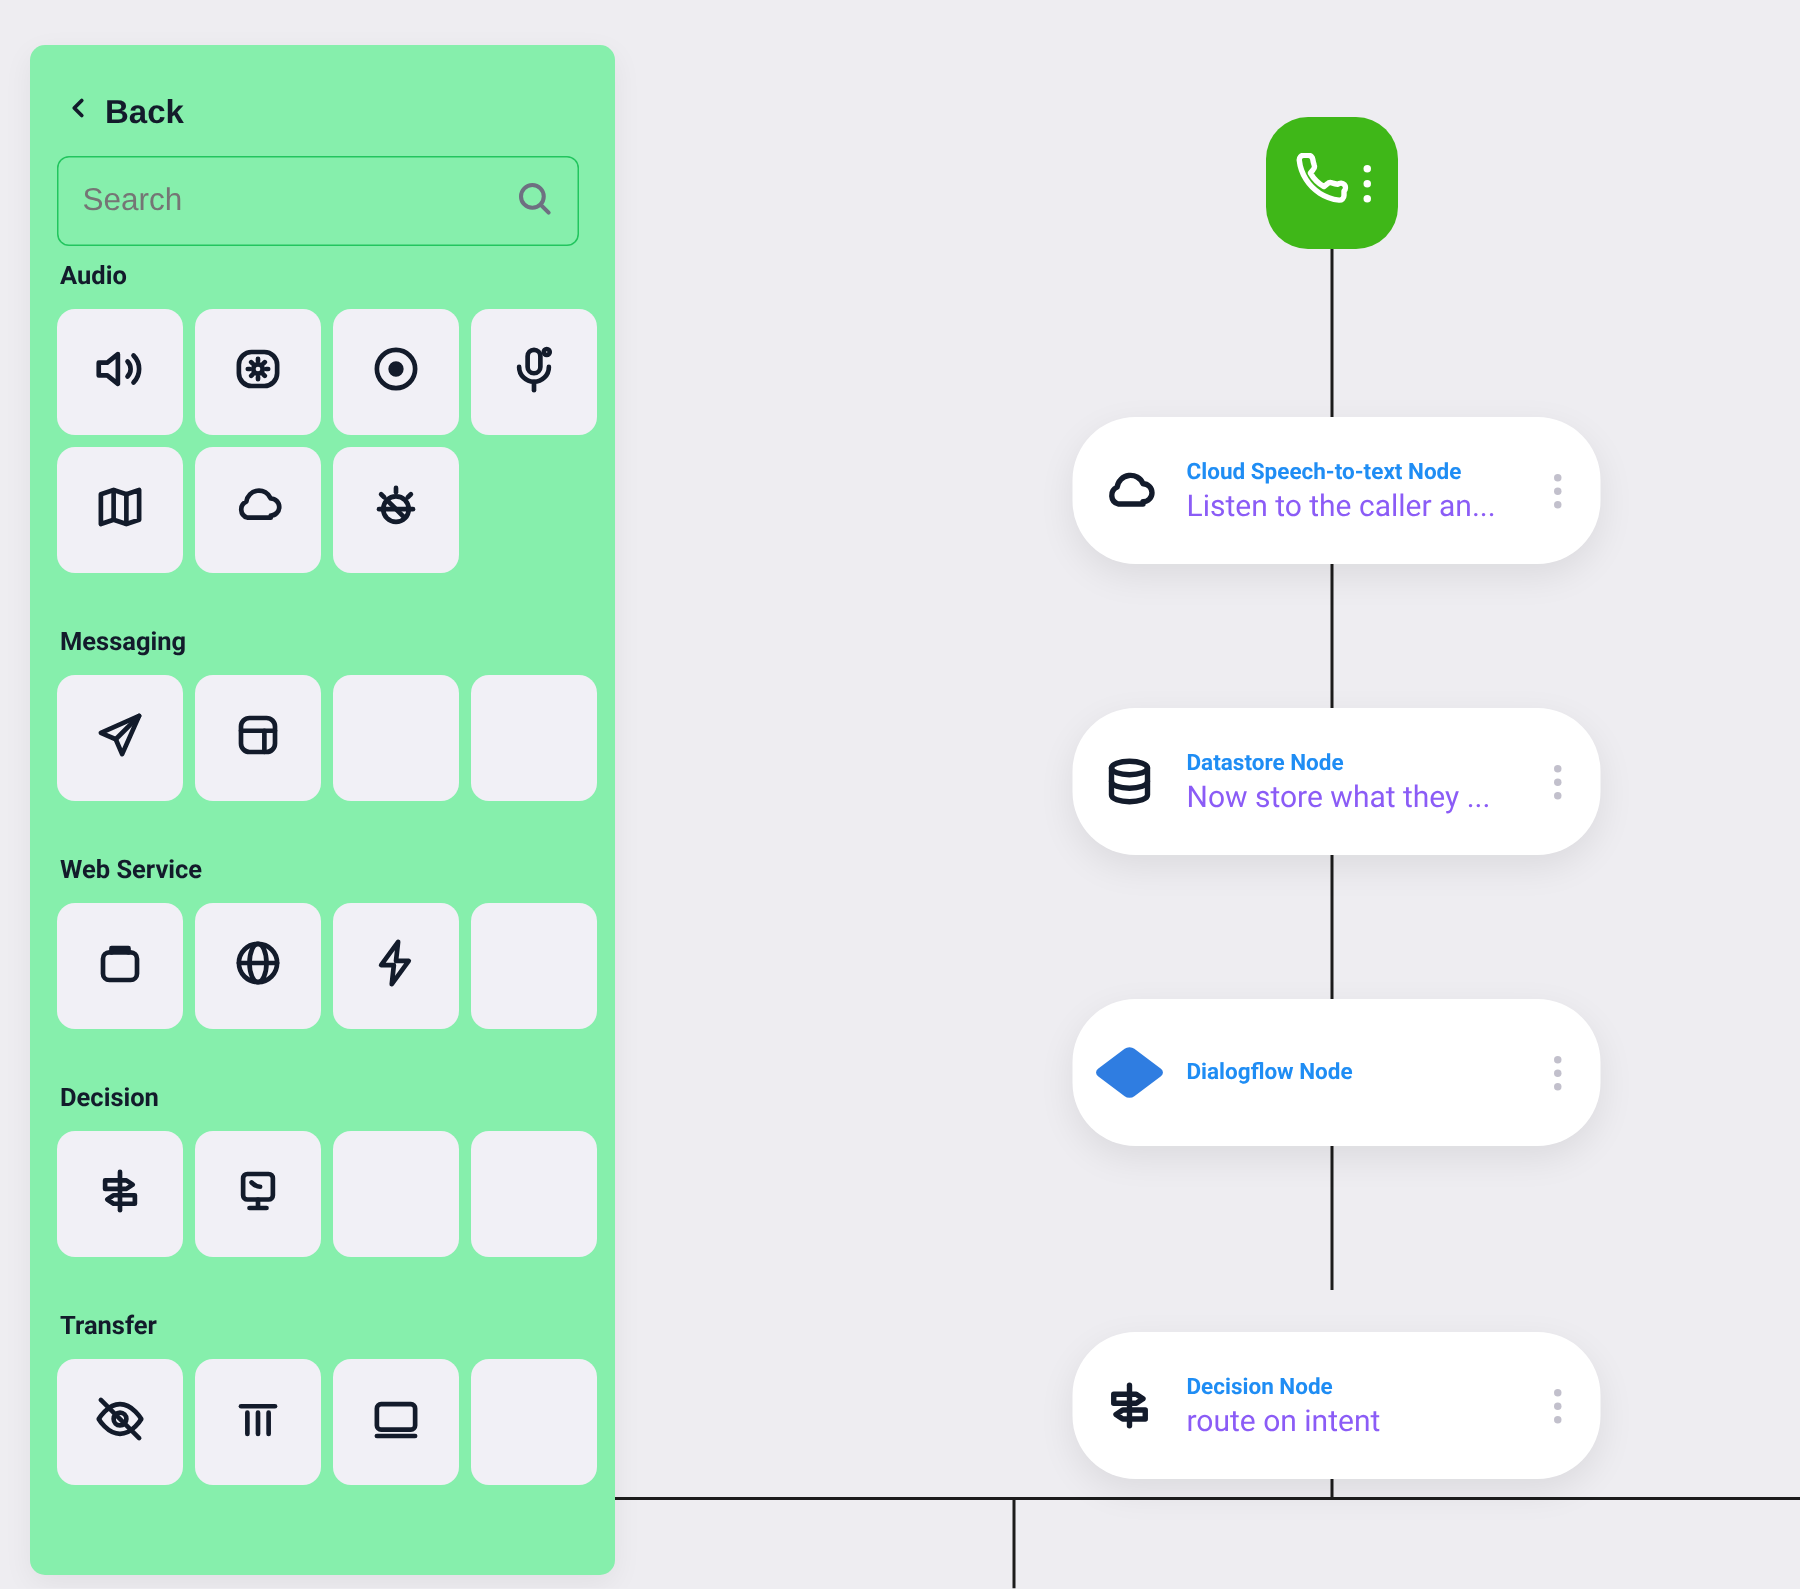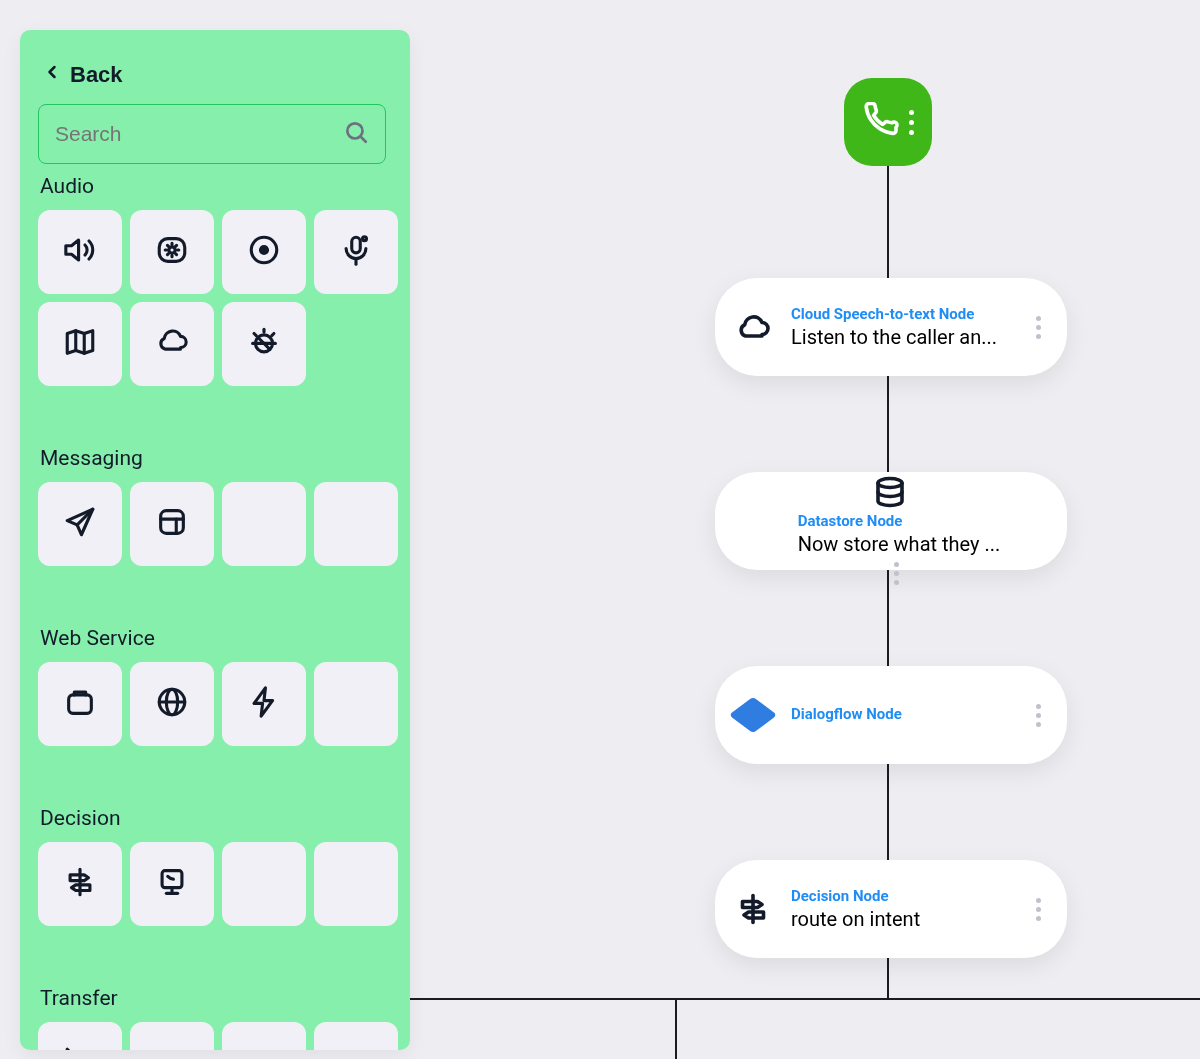--- a/index.html
+++ b/index.html
@@ -60,27 +60,27 @@
     outline: none;
     font-size: 21px;
     color: #6e7081;
     background: transparent;
   }
   .search-wrap .sicon {
     color: #6e7081;
   }
 
   .section-title {
-    font-size: 21px;
-    font-weight: 400;
+    font-size: 17px;
+    font-weight: 700;
     color: #131b2b;
     margin: 8px 0 12px 2px;
   }
   .section-title.mt {
-    margin-top: 60px;
+    margin-top: 36px;
   }
 
   .tile-grid {
     display: grid;
     grid-template-columns: repeat(4, 84px);
     gap: 8px;
   }
 
   .tile {
     width: 84px;
@@ -164,21 +164,21 @@
     min-width: 0;
   }
   .flow-node .ntitle {
     font-size: 15px;
     font-weight: 700;
     color: #1f8df4;
     margin-bottom: 2px;
   }
   .flow-node .ndesc {
     font-size: 20px;
-    color: #000000;
+    color: #8b5cf6;
     white-space: nowrap;
     overflow: hidden;
     text-overflow: ellipsis;
   }
   .flow-node .nmore {
     display:flex;
     flex-direction:column;
     gap:4px;
     margin-left: 12px;
     cursor: pointer;
@@ -439,21 +439,21 @@
         <div class="ntitle">Cloud Speech-to-text Node</div>
         <div class="ndesc">Listen to the caller an...</div>
       </div>
       <div class="nmore">
           <span></span>
           <span></span>
           <span></span>
         </div>
     </div>
 
-    <div class="flow-node" style="top:442px;flex-direction:column;">
+    <div class="flow-node" style="top:442px;">
       <div class="nicon">
         <svg viewBox="0 0 24 24" fill="none" stroke="currentColor" stroke-width="2.4" stroke-linecap="round" stroke-linejoin="round">
             <ellipse cx="12" cy="6" rx="8" ry="3"></ellipse>
             <path d="M4 6v6c0 1.66 3.58 3 8 3s8-1.34 8-3V6"></path>
             <path d="M4 12v6c0 1.66 3.58 3 8 3s8-1.34 8-3v-6"></path>
           </svg>
       </div>
       <div class="ntext">
         <div class="ntitle">Datastore Node</div>
         <div class="ndesc">Now store what they ...</div>
@@ -472,21 +472,21 @@
       <div class="ntext">
         <div class="ntitle">Dialogflow Node</div>
       </div>
       <div class="nmore">
           <span></span>
           <span></span>
           <span></span>
         </div>
     </div>
 
-    <div class="flow-node" style="top:830px;justify-content:space-between;">
+    <div class="flow-node" style="top:858px;justify-content:space-between;">
       <div class="nicon">
         <svg viewBox="0 0 24 24" fill="none" stroke="currentColor" stroke-width="2.4" stroke-linecap="round" stroke-linejoin="round">
             <line x1="12" y1="3" x2="12" y2="21"></line>
             <path d="M5 7h10l3 2-3 2H5z"></path>
             <path d="M19 14H9l-3 2 3 2h10z"></path>
           </svg>
       </div>
       <div class="ntext">
         <div class="ntitle">Decision Node</div>
         <div class="ndesc">route on intent</div>

